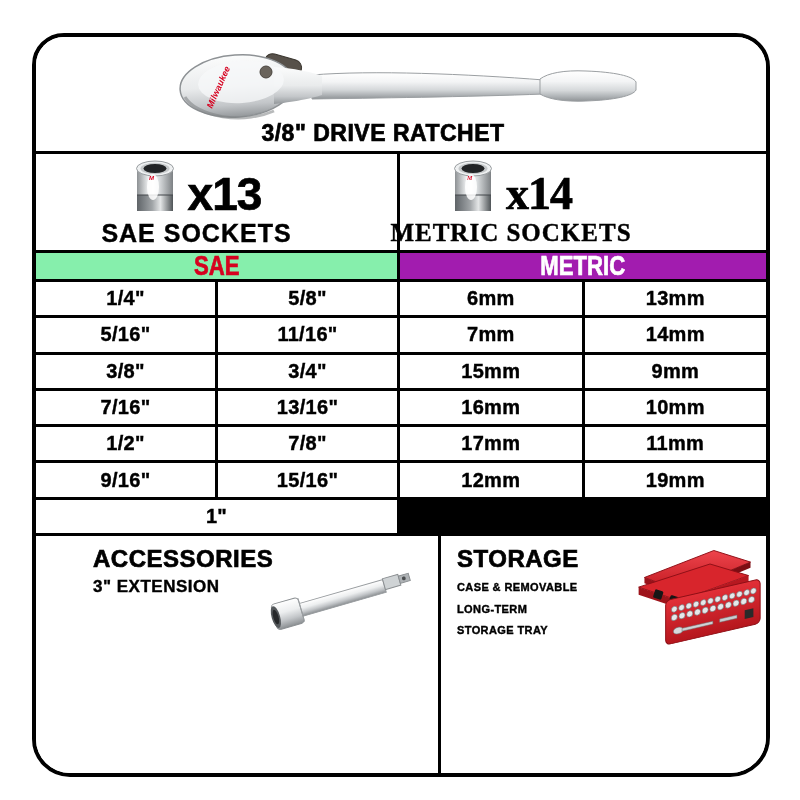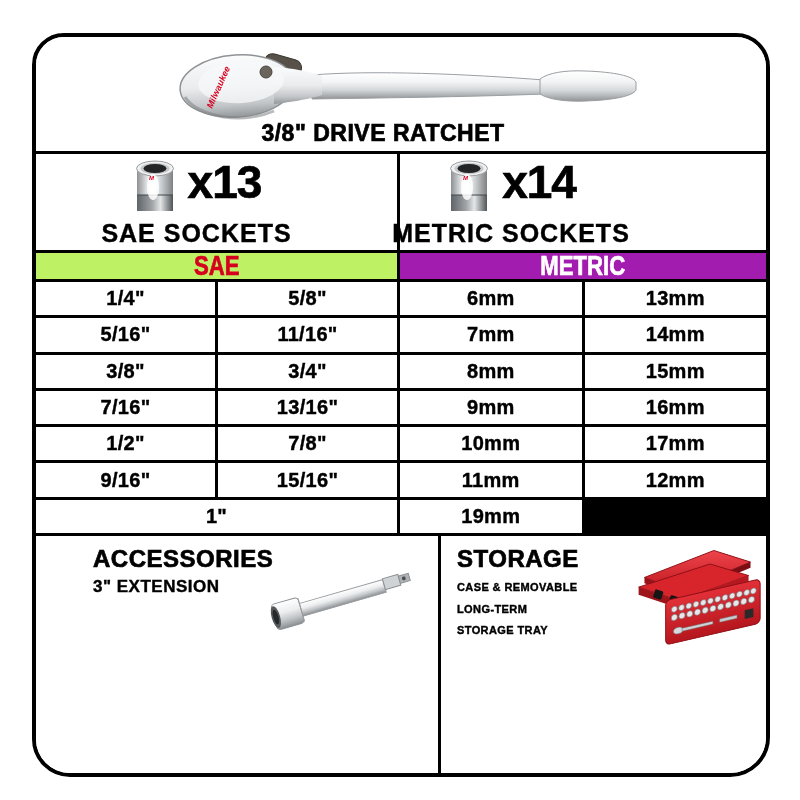--- a/index.html
+++ b/index.html
@@ -53,29 +53,29 @@
     transform:translateX(-18px);
   }
 
   
   .sockets-row { height:99px; border-bottom:3px solid #000; display:flex; background:#fff; }
   .socket-cell { position:relative; display:flex; align-items:center; justify-content:center; }
   .socket-cell.left  { width:364px; border-right:3px solid #000; }
   .socket-cell.right { flex:1; }
   .cell-content { display:flex; flex-direction:column; align-items:center; padding-top:2px; }
   .shift-l20 { transform:translateX(-20px); }
-  .shift-l72 { transform:translateX(-72px); }
-  .socket-line { display:flex; align-items:flex-start; gap:10px; }
+  .shift-l72 { transform:translateX(-72px);font-family:Liberation Serif, serif; }
+  .socket-line { display:flex; align-items:flex-end; gap:10px; }
   .socket-count { font-size:46px; font-weight:900; color:#000; line-height:1; letter-spacing:-1px; }
   .socket-label { font-size:25px; font-weight:900; color:#000; letter-spacing:1px; margin-top:2px; }
 
   
   .units-row { height:29px; border-bottom:3px solid #000; display:flex; }
   .unit-sae {
-    width:364px; border-right:3px solid #000; background:#bef264;
+    width:364px; border-right:3px solid #000; background:#86efac;
     display:flex; align-items:center; justify-content:center;
   }
   .unit-sae span { color:#d6011f; font-size:27px; font-weight:900; transform:scaleX(0.82); }
   .unit-metric { flex:1; background:#a21caf; display:flex; align-items:center; justify-content:center; }
   .unit-metric span { color:#fff; font-size:27px; font-weight:900; transform:scaleX(0.82); }
 
   
   .size-table { height:254px; border-bottom:3px solid #000; display:flex; background:#000; }
   .half { display:grid; grid-template-columns:1fr 1fr; grid-template-rows:repeat(7,1fr); gap:3px; }
   .left-half  { width:364px; border-right:3px solid #000; }
@@ -230,21 +230,20 @@
       <div class="size-cell semiheavy">7/8"</div>
       <div class="size-cell semiheavy">9/16"</div>
       <div class="size-cell semiheavy">15/16"</div>
       <div class="size-cell semiheavy span2">1"</div>
     </div>
     <div class="half right-half">
       <div class="size-cell semiheavy">6mm</div>
       <div class="size-cell semiheavy">13mm</div>
       <div class="size-cell semiheavy">7mm</div>
       <div class="size-cell semiheavy">14mm</div>
-      <div class="size-cell semiheavy">8mm</div>
       <div class="size-cell semiheavy">15mm</div>
       <div class="size-cell semiheavy">9mm</div>
       <div class="size-cell semiheavy">16mm</div>
       <div class="size-cell semiheavy">10mm</div>
       <div class="size-cell semiheavy">17mm</div>
       <div class="size-cell semiheavy">11mm</div>
       <div class="size-cell semiheavy">12mm</div>
       <div class="size-cell semiheavy">19mm</div>
     </div>
   </div>

